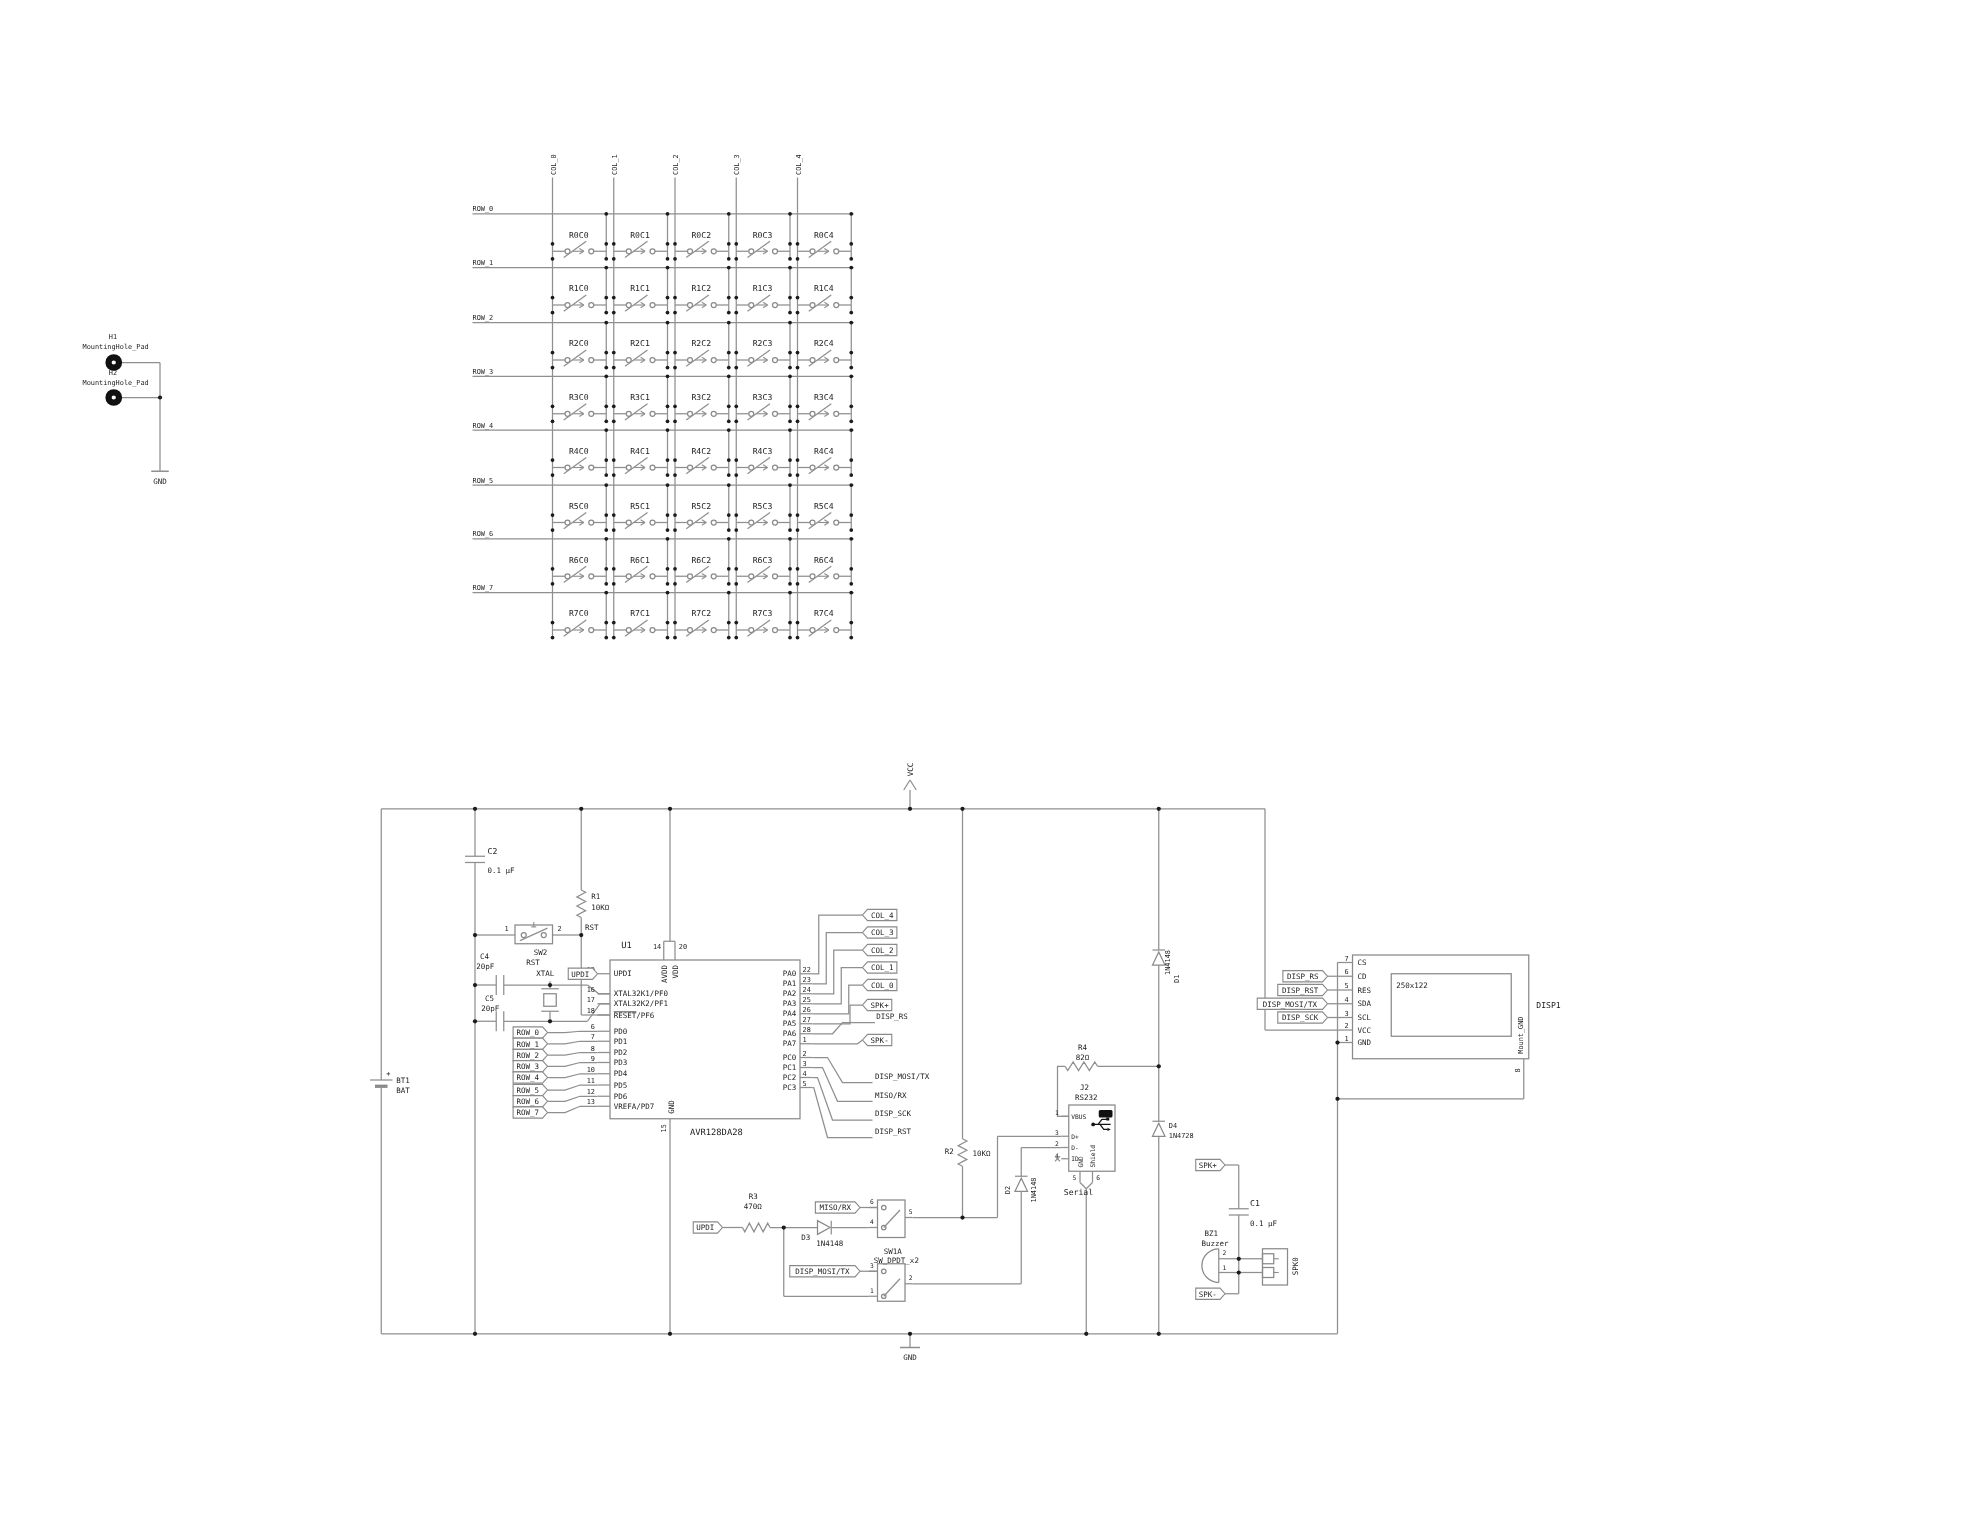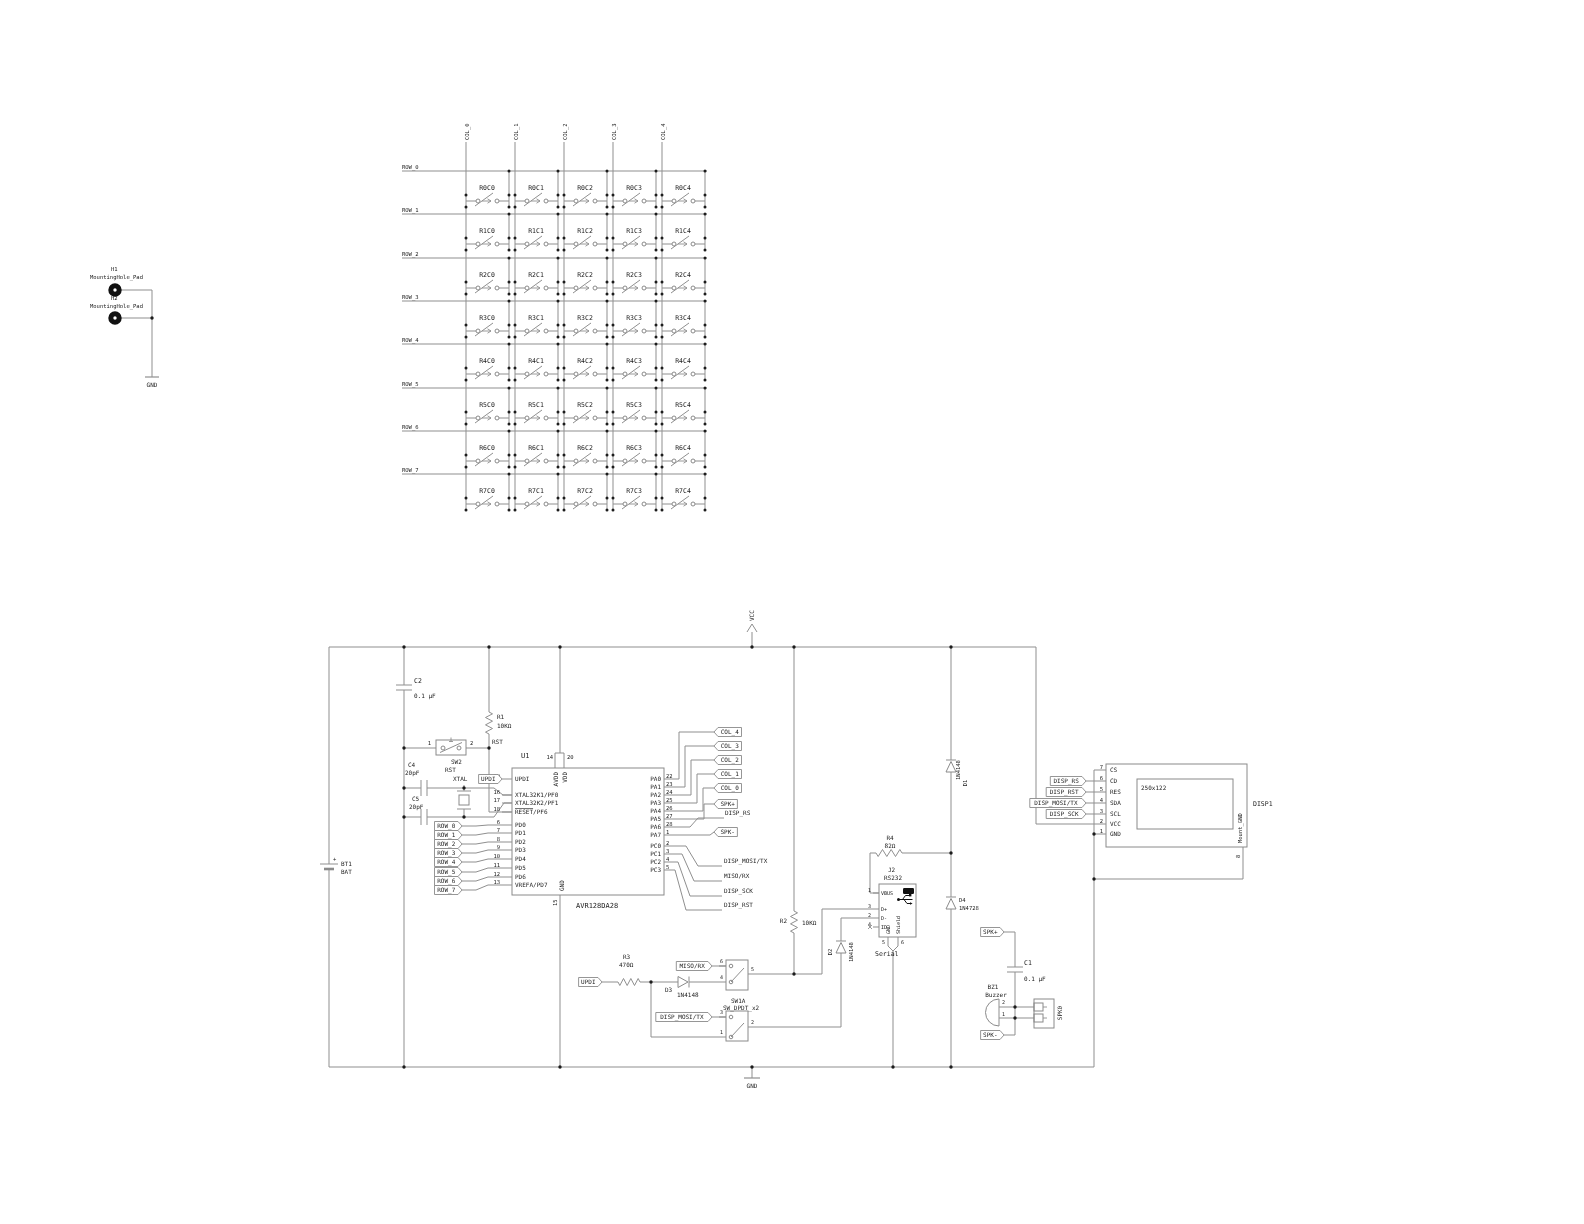--- a/index.html
+++ b/index.html
@@ -1,17 +1,17 @@
 <!DOCTYPE html>
 <html><head>
 <meta charset="utf-8">
 <style>
   html,body{margin:0;padding:0;background:#ffffff;}
   #stage{position:relative;width:1278px;height:1224px;background:#ffffff;overflow:hidden;
-         font-family:"DejaVu Sans Mono", monospace;margin-left:24px;}
+         font-family:"DejaVu Sans Mono", monospace;}
   svg text{font-family:"DejaVu Sans Mono", monospace;}
 </style>
 </head>
 <body>
 
 <div id="stage">
   <svg id="schematic" width="1584" height="1224" viewBox="0 0 1584 1224">
       <g>
         <line x1="97" y1="290" x2="128" y2="290" stroke="#8f8f8f" stroke-width="1"></line>
         <line x1="97" y1="318" x2="128" y2="318" stroke="#8f8f8f" stroke-width="1"></line>

